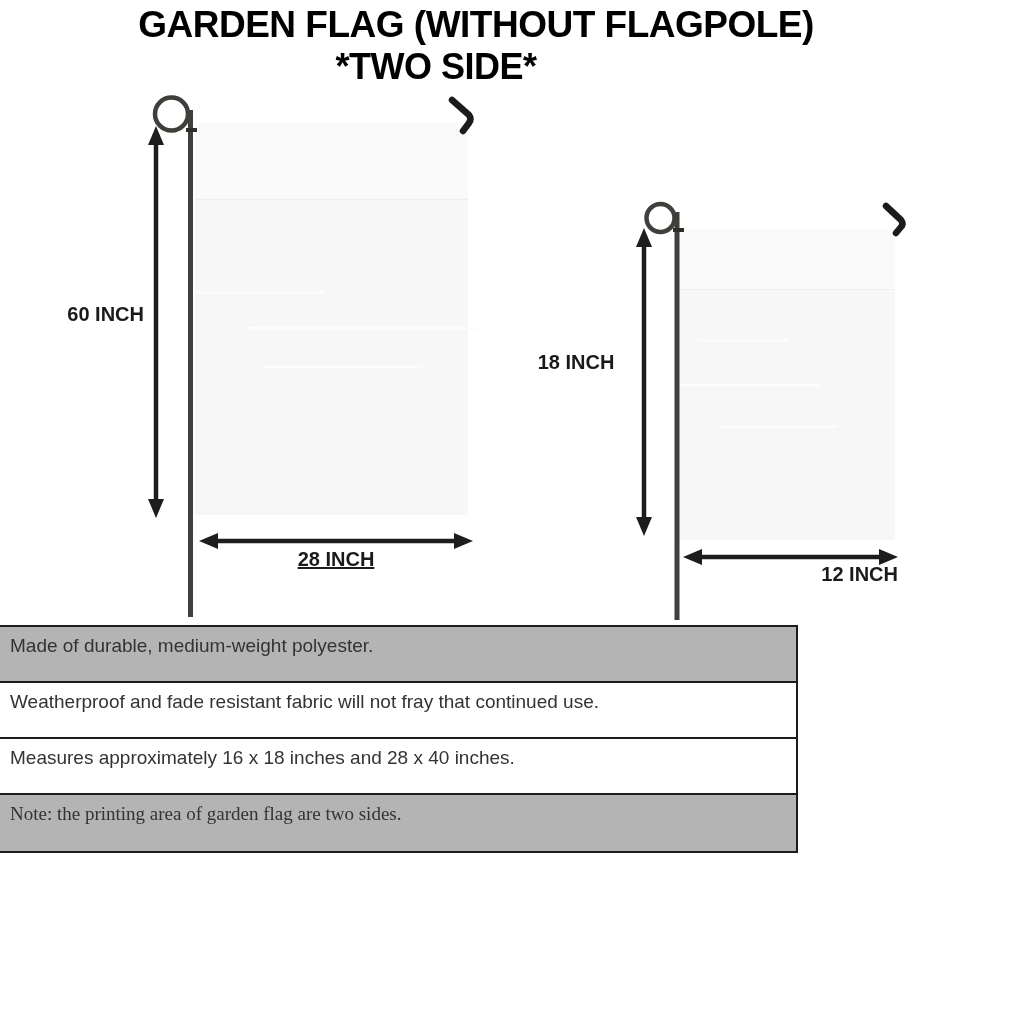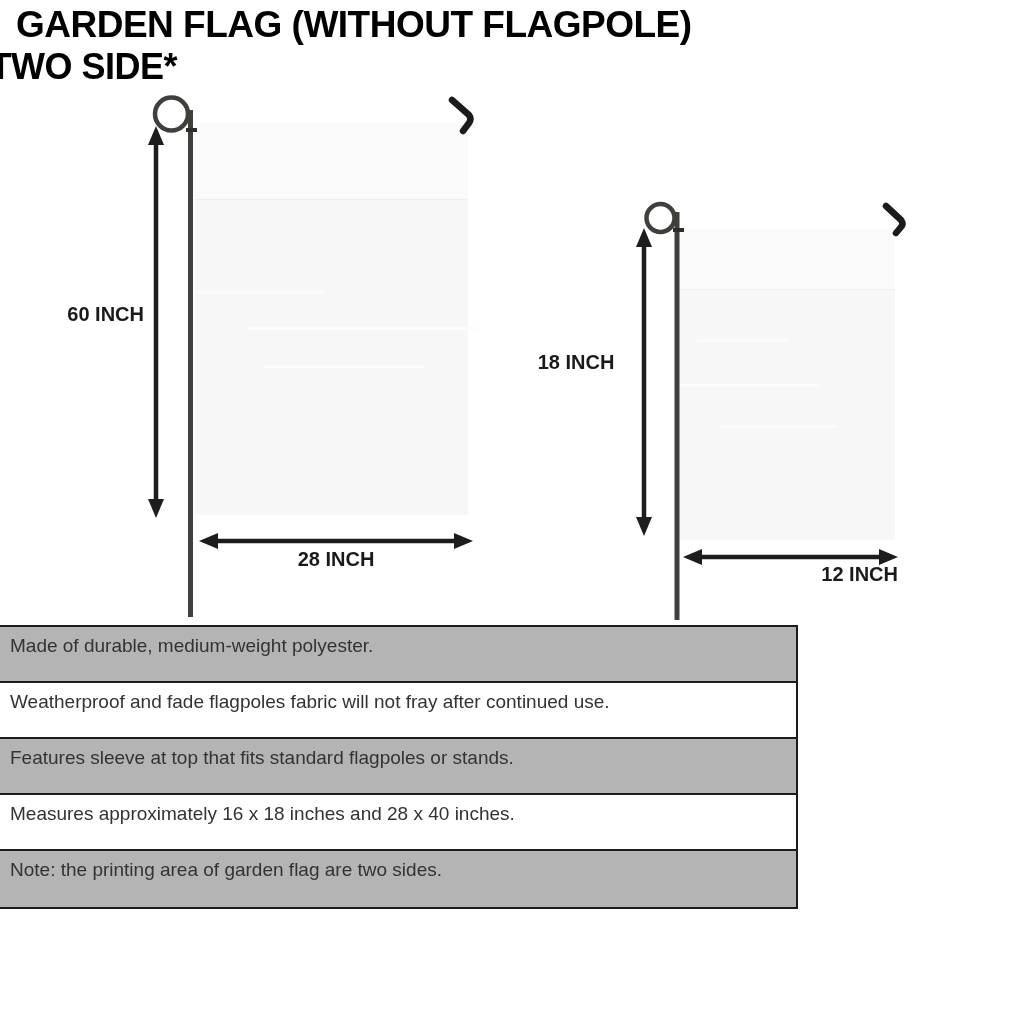--- a/index.html
+++ b/index.html
@@ -15,23 +15,24 @@
     background: #ffffff;
     overflow: hidden;
   }
 
   
   .title-block {
     position: absolute;
     top: 4px;
     left: 0;
     width: 832px;
-    text-align: left;
+    text-align: center;
     color: #000;
     z-index: 5;
+    padding-left: 44px;
   }
   .title-line1 {
     font-size: 37px;
     font-weight: bold;
     letter-spacing: -0.5px;
     transform: translateX(16px);
     white-space: nowrap;
   }
   .title-line2 {
     font-size: 36px;
@@ -89,21 +90,21 @@
   
   .dim-label {
     position: absolute;
     font-size: 20px;
     font-weight: bold;
     color: #1a1a1a;
     z-index: 3;
     white-space: nowrap;
   }
   .label-40 { left: 40px;  top: 303px; width: 104px; text-align: right; }
-  .label-28 { left: 198px; top: 548px; width: 276px; text-align: center; }
+  .label-28 { left: 198px; top: 548px; width: 276px; text-align: center; text-decoration: underline; }
   .label-18 { left: 524px; top: 351px; width: 104px; text-align: center; }
   .label-12 { left: 682px; top: 563px; width: 216px; text-align: right; }
 
   
   .features {
     position: absolute;
     left: 0;
     top: 625px;
     width: 796px;
     border-top: 2px solid #1c1c1c;
@@ -114,21 +115,21 @@
   }
   .feature-row {
     height: 56px;
     border-bottom: 2px solid #1c1c1c;
     box-sizing: border-box;
     padding: 7px 12px 8px 10px;
     font-size: 19px;
     color: #333333;
     line-height: 1.25;
   }
-  .feature-row:last-child { border-bottom: none; }
+  .feature-row:last-child { border-bottom: none; font-family: Liberation Serif, serif; }
   .feature-row.shaded { background: #b4b4b4; }
   .feature-row.plain  { background: #ffffff; }
 </style>
 </head>
 <body>
 
 <div class="canvas">
 
   <header class="title-block">
     <div class="title-line1">GARDEN FLAG (WITHOUT FLAGPOLE)</div>
@@ -191,24 +192,21 @@
   <div class="dim-label label-40">60 INCH</div>
   <div class="dim-label label-28">28 INCH</div>
   <div class="dim-label label-18">18 INCH</div>
   <div class="dim-label label-12">12 INCH</div>
 
   <div class="features">
     <div class="feature-row shaded">
       <span>Made of durable, medium-weight polyester.</span>
     </div>
     <div class="feature-row plain">
-      <span>Weatherproof and fade flagpoles fabric will not fray after continued use.</span>
-    </div>
-    <div class="feature-row shaded">
-      <span>Features sleeve at top that fits standard flagpoles or stands.</span>
+      <span>Weatherproof and fade resistant fabric will not fray that continued use.</span>
     </div>
     <div class="feature-row plain">
       <span>Measures approximately 16 x 18 inches and 28 x 40 inches.</span>
     </div>
     <div class="feature-row shaded">
       <span>Note: the printing area of garden flag are two sides.</span>
     </div>
   </div>
 
 </div>

